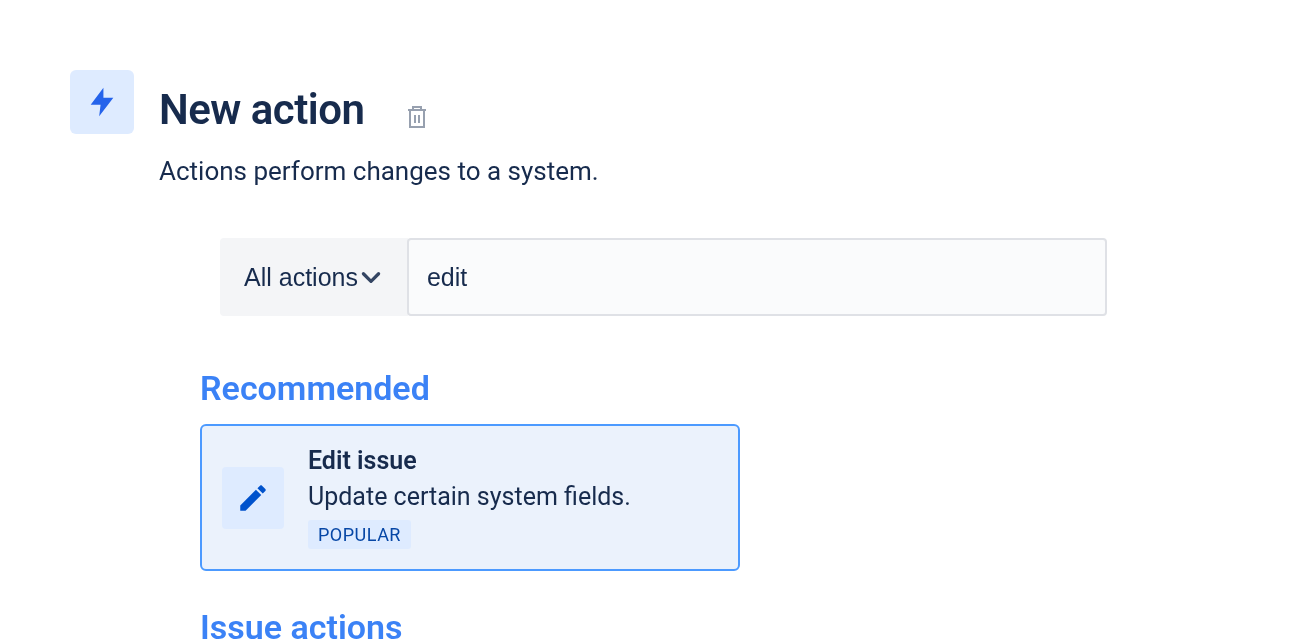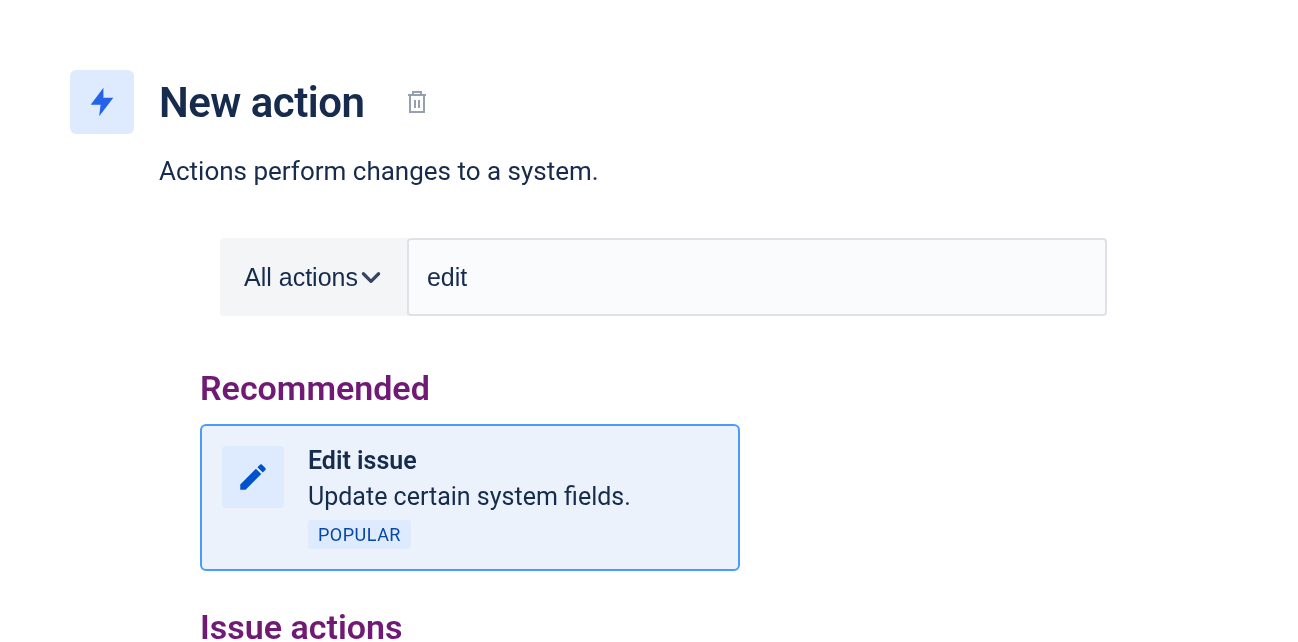--- a/index.html
+++ b/index.html
@@ -7,21 +7,21 @@
     font-family: -apple-system, BlinkMacSystemFont, "Segoe UI", Roboto, Helvetica, Arial, sans-serif;
     background: #ffffff;
     color: #172B4D;
     padding: 70px 50px 0 70px;
     width: 1298px;
     height: 642px;
     overflow: hidden;
   }
   .header-row {
     display: flex;
-    align-items: center;
+    align-items: flex-end;
     gap: 25px;
   }
   .header-icon-box {
     width: 64px;
     height: 64px;
     background: #DEEBFF;
     border-radius: 6px;
     display: flex;
     align-items: center;
     justify-content: center;
@@ -81,36 +81,36 @@
     color: #172B4D;
     outline: none;
     background: #FAFBFC;
     margin-left: -1px;
   }
   .section-heading {
     margin-left: 130px;
     margin-top: 52px;
     font-size: 34px;
     font-weight: 600;
-    color: #701a75;
+    color: #3b82f6;
   }
   .cards-row {
     margin-left: 130px;
     margin-top: 16px;
     display: flex;
     gap: 26px;
     align-items: stretch;
   }
   .action-card {
     display: flex;
     gap: 24px;
     padding: 20px;
     border-radius: 6px;
     cursor: pointer;
-    align-items: flex-start;
+    align-items: center;
     width: 540px;
   }
   .action-card.selected {
     background: #EBF2FC;
     border: 2px solid #4C9AFF;
   }
   .action-card:not(.selected) {
     border: 2px solid transparent;
     width: 500px;
   }

